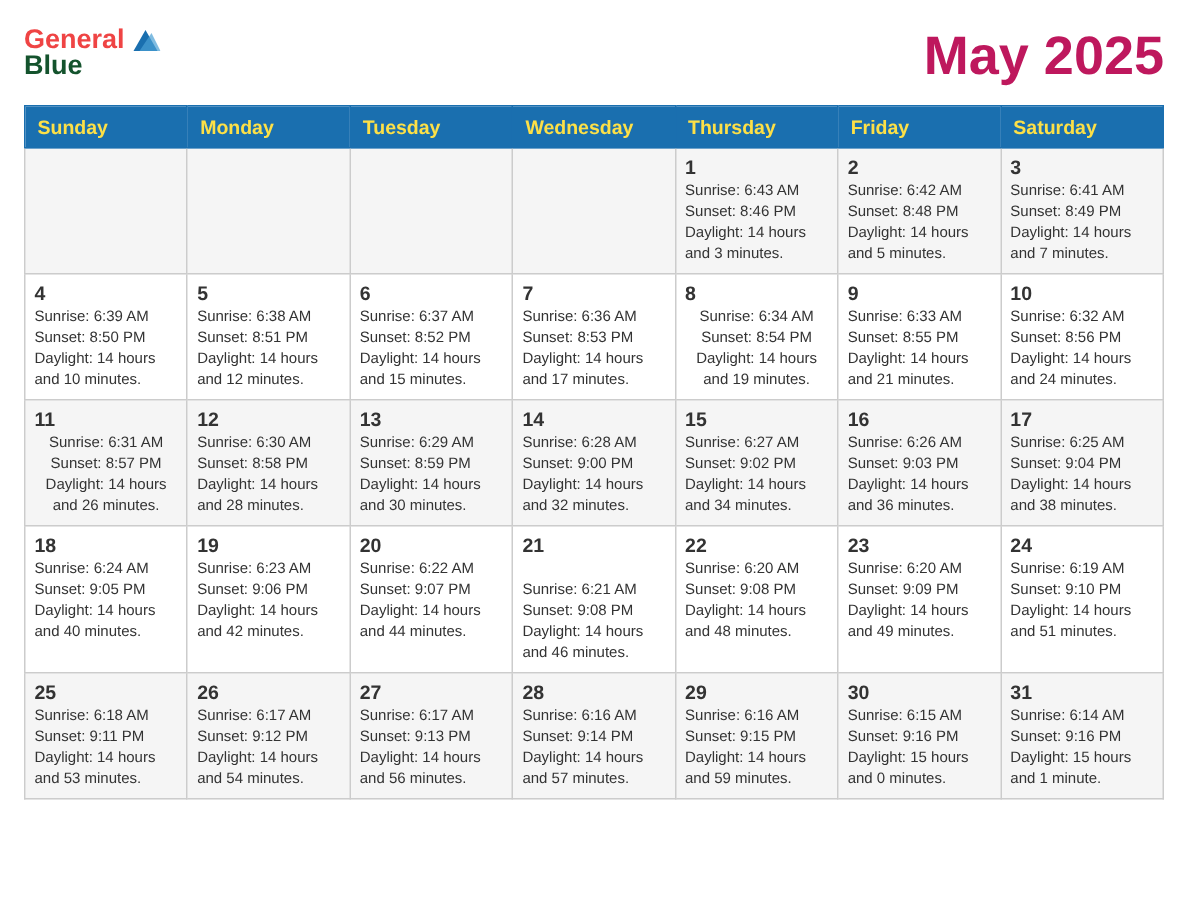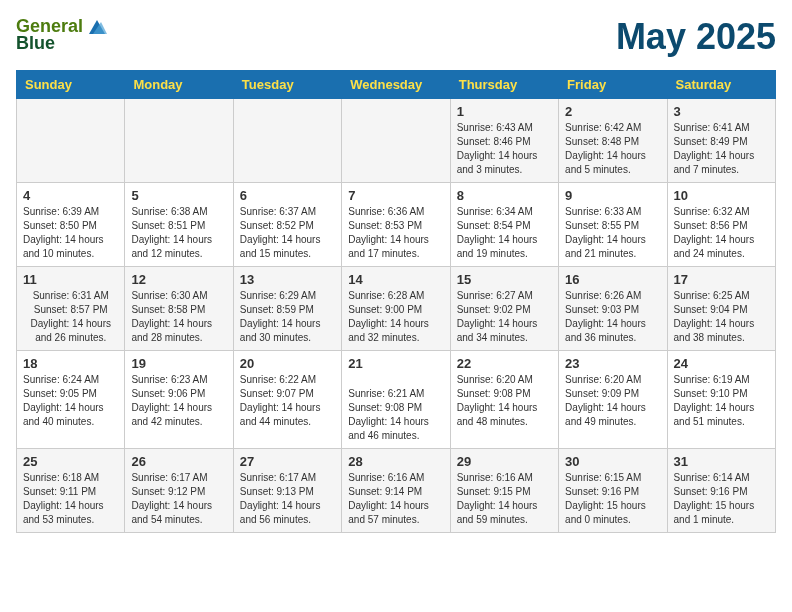--- a/index.html
+++ b/index.html
@@ -20,21 +20,21 @@
       display: flex;
       align-items: center;
       gap: 4px;
     }
     .title-block {
       text-align: right;
     }
     .month-title {
       font-size: 36px;
       font-weight: bold;
-      color: #0c4a6e;
+      color: #be185d;
     }
     .location {
       font-size: 14px;
       color: #555;
     }
     .calendar {
       width: 100%;
       border-collapse: collapse;
       border: 1px solid #ccc;
     }
@@ -78,21 +78,21 @@
       background: #f5f5f5 !important;
     }
   </style>
 </head>
 <body>
 
 <div class="header">
   <div class="logo">
     <div style="display:flex;flex-direction:column;align-items:flex-start;">
       <div style="display:flex;align-items:center;gap:2px;">
-        <span style="font-size:18px;font-weight:bold;color:#4d7c0f;">General</span>
+        <span style="font-size:18px;font-weight:bold;color:#ef4444;">General</span>
         <svg width="22" height="18" viewBox="0 0 22 18">
           <polygon points="4,16 12,2 20,16" fill="#1a6faf"></polygon>
           <polygon points="8,16 16,4 22,16" fill="#4a9fd4" opacity="0.7"></polygon>
         </svg>
       </div>
       <span style="font-size:18px;font-weight:bold;color:#14532d;margin-top:-4px;">Blue</span>
     </div>
   </div>
   <div class="title-block">
     <div class="month-title">May 2025</div>
@@ -163,21 +163,21 @@
         </td>
         <td>
           <span class="day-num">7</span>
           <div class="day-info" style="white-space: pre-line;">Sunrise: 6:36 AM
 Sunset: 8:53 PM
 Daylight: 14 hours
 and 17 minutes.</div>
         </td>
         <td>
           <span class="day-num">8</span>
-          <div class="day-info" style="white-space: pre-line;">Sunrise: 6:34 AM
+          <div class="day-info" style="white-space: pre-line; text-align: center;">Sunrise: 6:34 AM
 Sunset: 8:54 PM
 Daylight: 14 hours
 and 19 minutes.</div>
         </td>
         <td>
           <span class="day-num">9</span>
           <div class="day-info" style="white-space: pre-line;">Sunrise: 6:33 AM
 Sunset: 8:55 PM
 Daylight: 14 hours
 and 21 minutes.</div>

